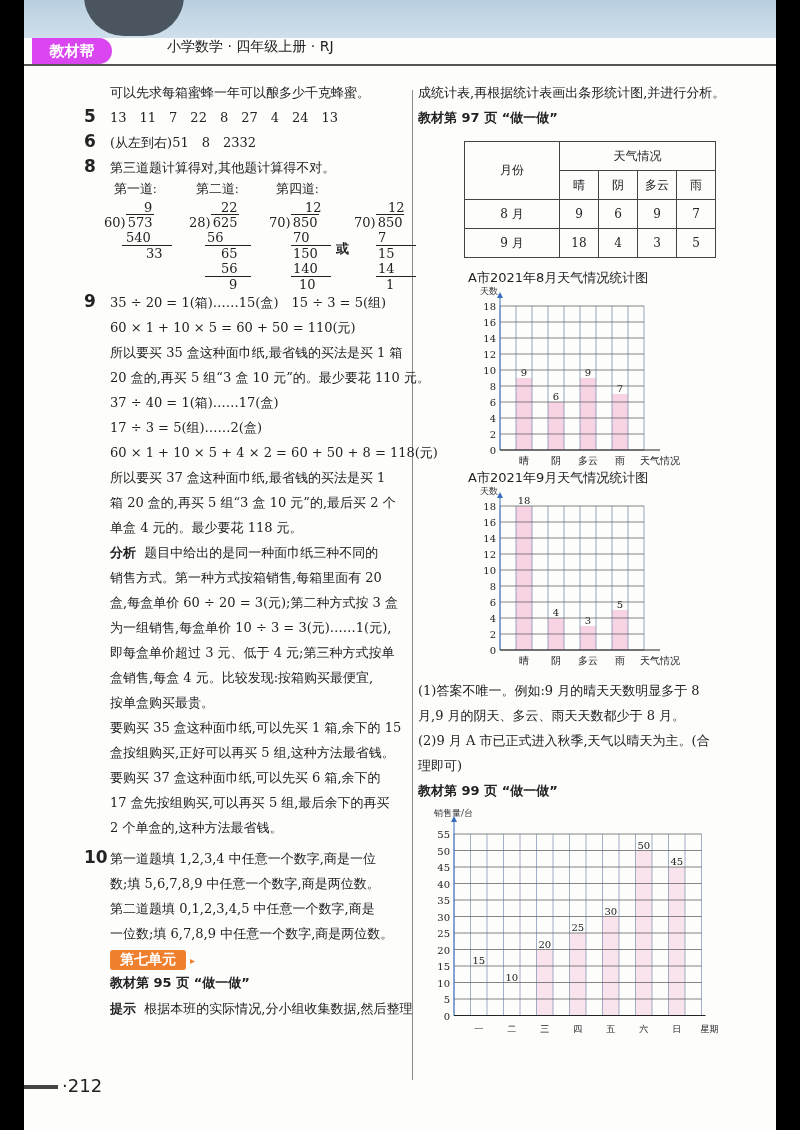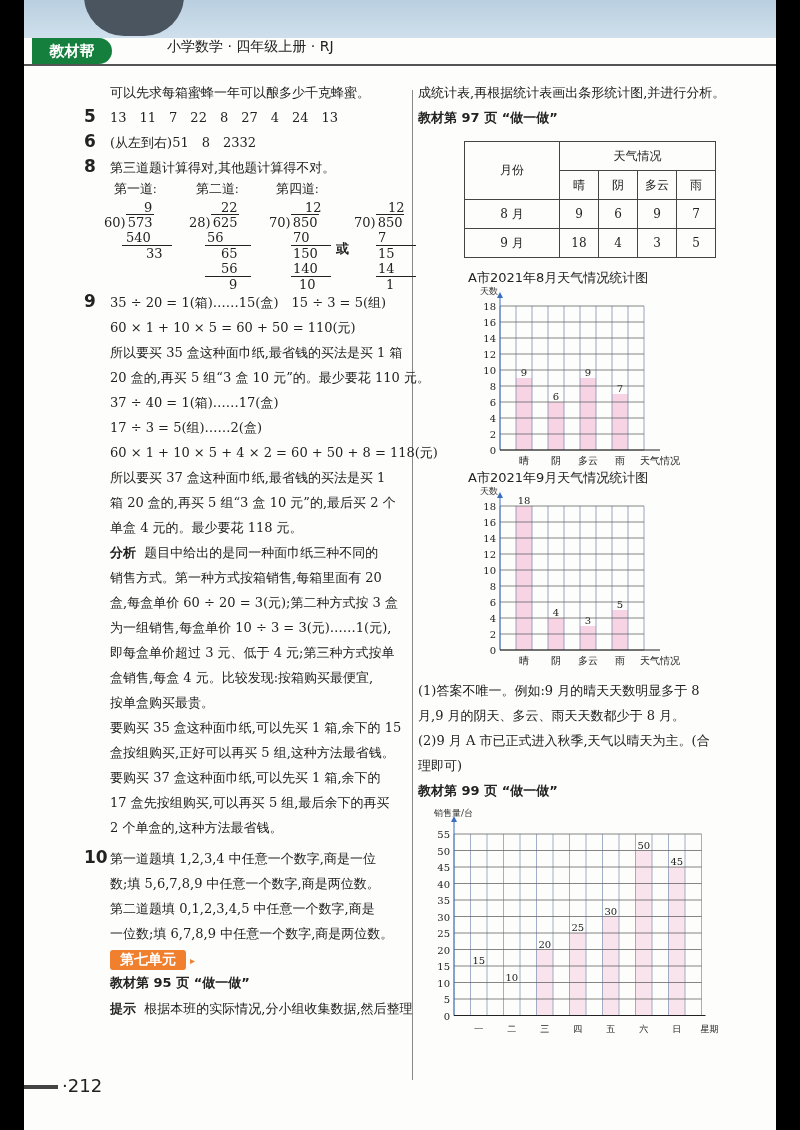--- a/index.html
+++ b/index.html
@@ -1,21 +1,21 @@
 <!DOCTYPE html>
 <html><head>
 <meta charset="utf-8">
 <style>
   html,body{margin:0;padding:0;}
   body{width:800px;height:1130px;background:#000;position:relative;overflow:hidden;font-family:"DejaVu Serif",serif;color:#222;}
   .page{position:absolute;left:24px;top:0;width:752px;height:1130px;background:#fdfdfc;overflow:hidden;}
   .topband{position:absolute;left:0;top:0;width:752px;height:38px;background:linear-gradient(#b9cfe0,#cfe0ec);}
   .topband .blob{position:absolute;left:60px;top:-20px;width:100px;height:56px;background:#4a5560;border-radius:0 0 40px 40px;}
   .header{position:absolute;left:0;top:38px;width:752px;height:26px;border-bottom:2px solid #555;}
-  .brand{position:absolute;left:8px;top:0;height:26px;width:80px;background:#15803d;color:#fff;border-radius:0 14px 14px 0;font:bold 15px "DejaVu Sans",sans-serif;line-height:26px;text-align:center;}
+  .brand{position:absolute;left:8px;top:0;height:26px;width:80px;background:#d946ef;color:#fff;border-radius:0 14px 14px 0;font:bold 15px "DejaVu Sans",sans-serif;line-height:26px;text-align:center;}
   .booktitle{position:absolute;left:108px;top:0;line-height:26px;font:14px "DejaVu Sans",sans-serif;color:#222;margin-left:35px;}
   .col-left{position:absolute;left:60px;top:80px;width:330px;}
   .col-right{position:absolute;left:394px;top:80px;width:356px;}
   .divider{position:absolute;left:388px;top:90px;width:1px;height:990px;background:#888;}
   .line{font-size:13px;line-height:25px;white-space:nowrap;}
   .indent{padding-left:26px;}
   .qnum{font:bold 17px "DejaVu Sans",sans-serif;display:inline-block;width:26px;}
   .calc-row{position:relative;height:110px;font-size:13px;}
   .calc-row .lbl{position:absolute;top:0;font-family:Liberation Serif, serif;}
   .div-block{position:absolute;top:20px;font-family:"DejaVu Serif",serif;font-size:13px;line-height:15px;}
@@ -104,21 +104,21 @@
     <div class="line indent">单盒 4 元的。最少要花 118 元。</div>
     <div class="line indent"><b style="font-family:'DejaVu Sans',sans-serif">分析</b>&nbsp;&nbsp;<span>题目中给出的是同一种面巾纸三种不同的</span></div>
     <div class="line indent">销售方式。第一种方式按箱销售,每箱里面有 20</div>
     <div class="line indent">盒,每盒单价 60 ÷ 20 = 3(元);第二种方式按 3 盒</div>
     <div class="line indent">为一组销售,每盒单价 10 ÷ 3 = 3(元)……1(元),</div>
     <div class="line indent">即每盒单价超过 3 元、低于 4 元;第三种方式按单</div>
     <div class="line indent">盒销售,每盒 4 元。比较发现:按箱购买最便宜,</div>
     <div class="line indent">按单盒购买最贵。</div>
     <div class="line indent">要购买 35 盒这种面巾纸,可以先买 1 箱,余下的 15</div>
     <div class="line indent">盒按组购买,正好可以再买 5 组,这种方法最省钱。</div>
-    <div class="line indent">要购买 37 盒这种面巾纸,可以先买 1 箱,余下的</div>
+    <div class="line indent">要购买 37 盒这种面巾纸,可以先买 6 箱,余下的</div>
     <div class="line indent">17 盒先按组购买,可以再买 5 组,最后余下的再买</div>
     <div class="line indent">2 个单盒的,这种方法最省钱。</div>
 
     <div class="line" style="margin-top:6px"><span class="qnum">10</span><span>第一道题填 1,2,3,4 中任意一个数字,商是一位</span></div>
     <div class="line indent">数;填 5,6,7,8,9 中任意一个数字,商是两位数。</div>
     <div class="line indent">第二道题填 0,1,2,3,4,5 中任意一个数字,商是</div>
     <div class="line indent">一位数;填 6,7,8,9 中任意一个数字,商是两位数。</div>
 
     <div style="padding-left:26px">
       <span class="unit-tag">第七单元</span><span class="unit-tag-arrow">▸</span>

